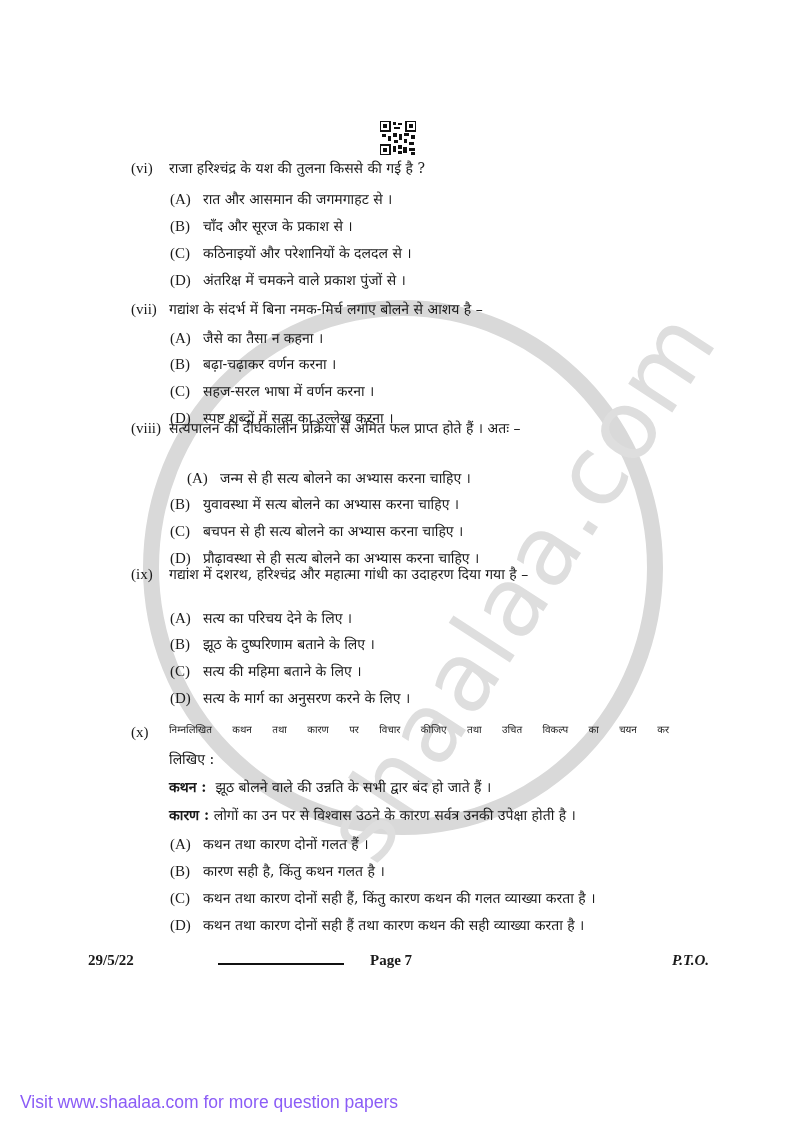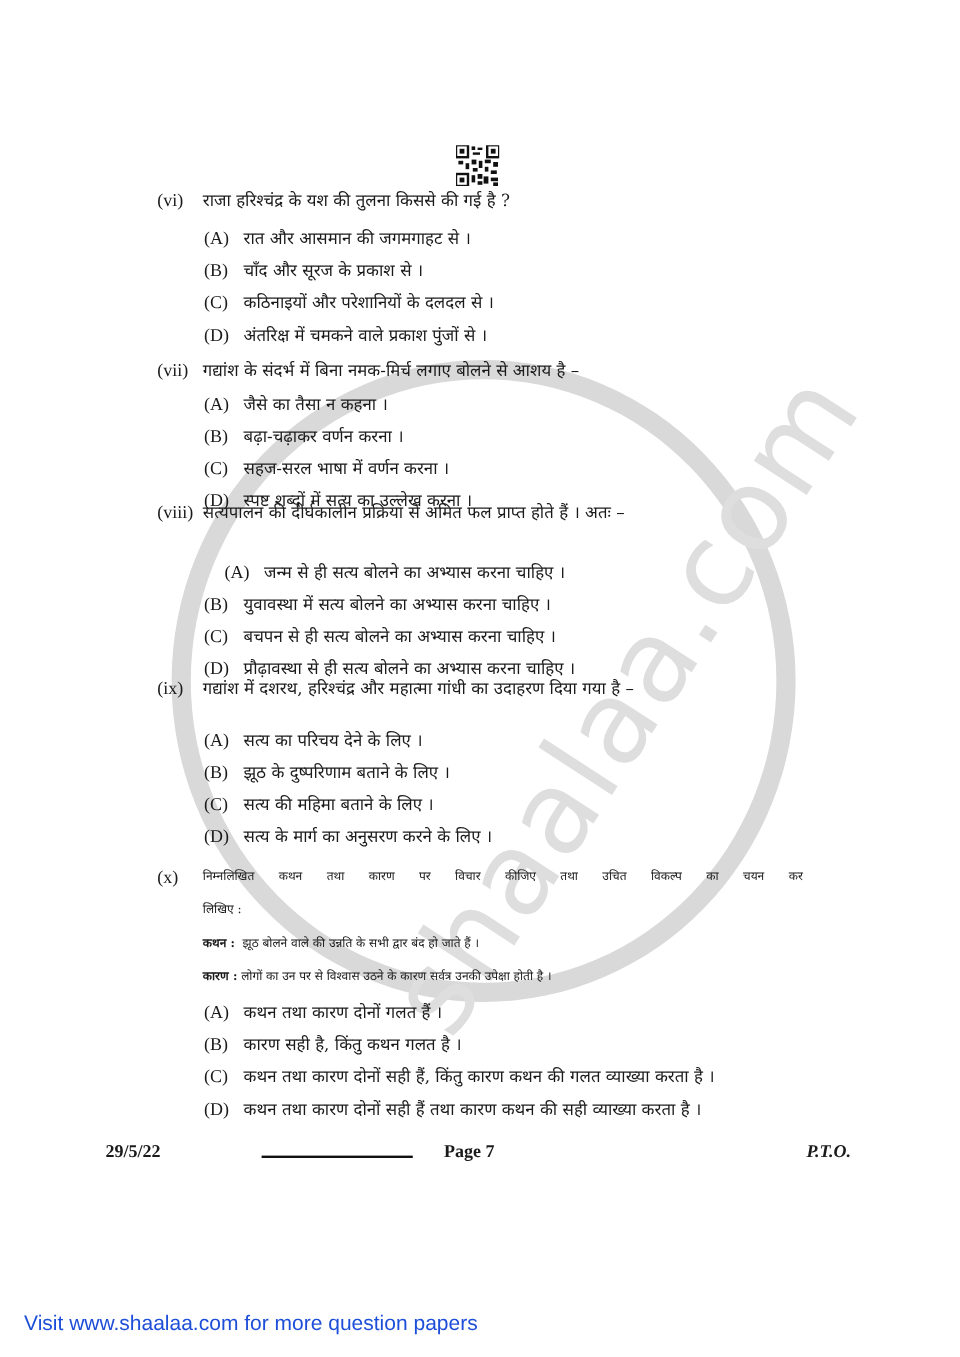--- a/index.html
+++ b/index.html
@@ -19,28 +19,28 @@
     letter-spacing: 2px; z-index: 0; pointer-events: none; white-space: nowrap;
   }
   .qr {
     position: absolute; left: 380px; top: 121px; width: 36px; height: 34px; z-index: 2;
   }
   .content { position: absolute; left: 0; top: 0; width: 800px; z-index: 1; }
   .q { position: absolute; left: 131px; font-size: 14px; line-height: 20px; white-space: nowrap; }
   .q .num { display: inline-block; width: 38px; font-family: "Liberation Serif", serif; font-size: 15px; }
   .opt { position: absolute; left: 170px; font-size: 14px; line-height: 20px; white-space: nowrap; }
   .opt .lbl { display: inline-block; width: 33px; font-family: "Liberation Serif", serif; font-size: 15px; }
-  .para { position: absolute; left: 169px; font-size: 10px; line-height: 20px; white-space: nowrap; }
+  .para { position: absolute; left: 169px; font-size: 14px; line-height: 20px; white-space: nowrap; }
   .bold { font-weight: bold; }
   .justify { position: absolute; left: 169px; width: 500px; font-size: 10px; text-align: justify; text-align-last: justify; }
   .footer { position: absolute; top: 952px; font-family: "Liberation Serif", serif; font-weight: bold; font-size: 15px; }
   .footer-rule { position: absolute; top: 963px; left: 218px; width: 126px; height: 2px; background: #111; }
   .site-note {
     position: absolute; left: 20px; top: 1092px; font-family: "Liberation Sans", sans-serif;
-    font-size: 17.5px; color: #1d4ed8;
+    font-size: 17.5px; color: #8b5cf6;
   }
 </style>
 </head>
 <body>
 
 <div class="watermark-ring"></div>
 <div class="watermark-text">shaalaa.com</div>
 
 <svg class="qr" viewBox="0 0 36 34">
   <rect x="0" y="0" width="10" height="10" fill="none" stroke="#111" stroke-width="2"></rect>

